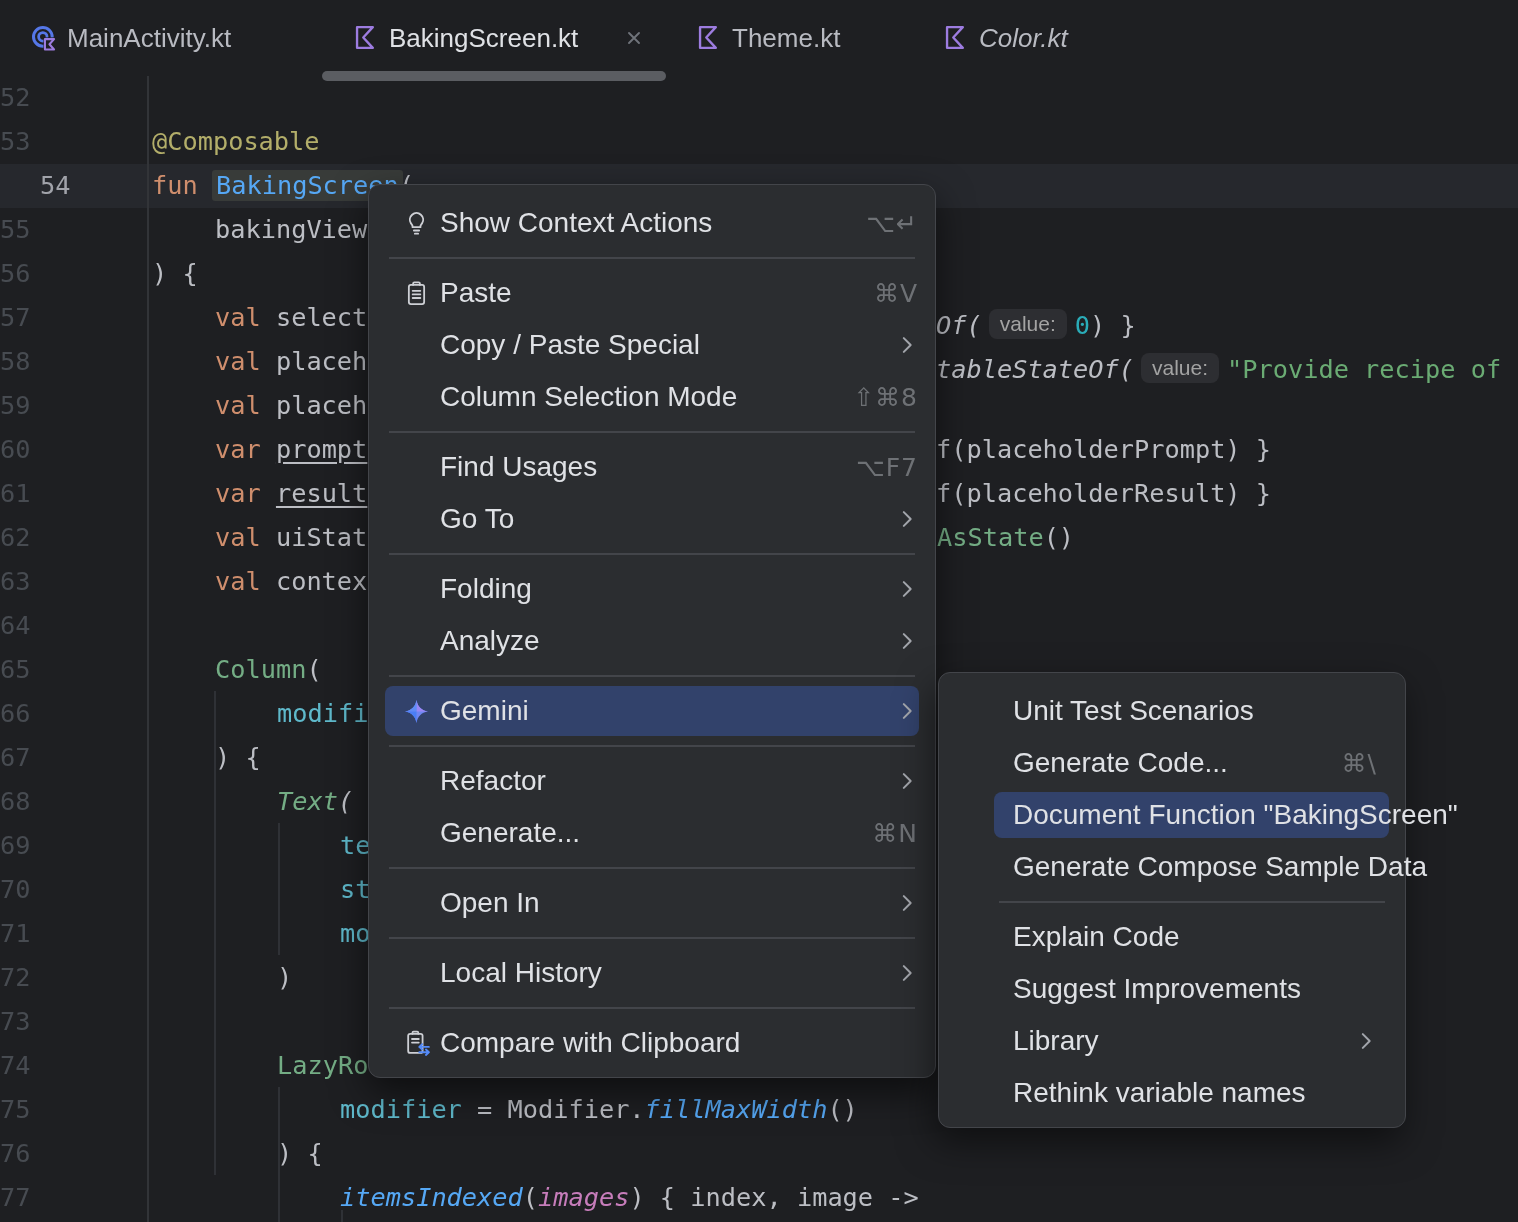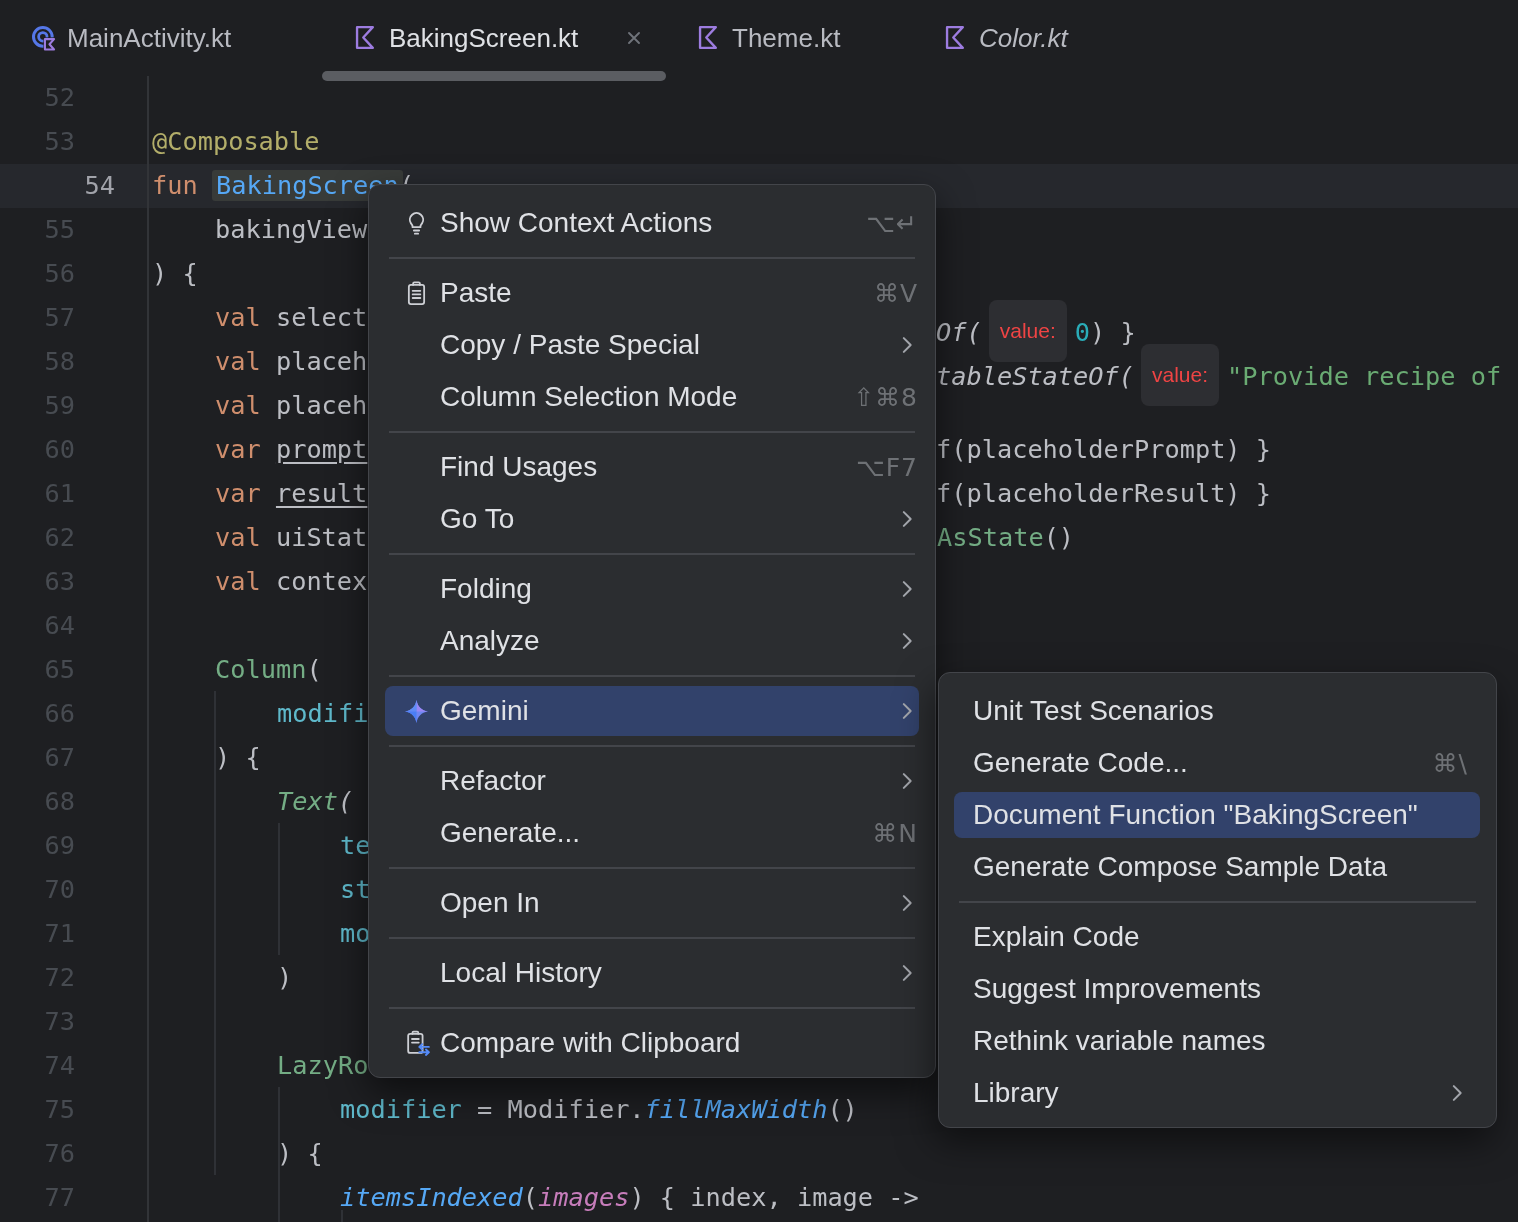--- a/index.html
+++ b/index.html
@@ -10,49 +10,49 @@
   .tab .ticon{width:28px;height:28px;margin-right:9px;flex:none;}
   .tab .tlabel{font-size:26px;color:#b8bac1;white-space:nowrap;}
   .tab.active .tlabel{color:#dfe1e5;}
   .tab.italic .tlabel{font-style:italic;}
   .tclose{width:24px;height:24px;margin-left:44px;flex:none;}
   #tab-underline{position:absolute;left:322px;top:71px;width:344px;height:10px;background:#5b5d62;border-radius:5px;}
   
   #editor{position:absolute;left:0;top:76px;width:1518px;height:1146px;}
   .row-hl{position:absolute;left:0;width:1518px;height:44px;background:#26282d;}
   #gutter-line{position:absolute;left:147px;top:0;width:2px;height:1146px;background:#323438;}
-  .ln{position:absolute;left:0;width:75px;text-align:right;font-family:"DejaVu Sans Mono",monospace;font-size:25.3px;line-height:44px;color:#474b51;}
+  .ln{position:absolute;left:0;width:75px;font-family:"DejaVu Sans Mono",monospace;font-size:25.3px;line-height:44px;color:#474b51;}
   .ln.active{color:#a1a3aa;padding-left:40px;}
   .cl{position:absolute;height:44px;line-height:44px;font-family:"DejaVu Sans Mono",monospace;font-size:25.3px;white-space:pre;}
   .guide{position:absolute;width:2px;background:#2f3136;}
   .kw{color:#cf8e6d}
   .tx{color:#bcbec4}
   .ann{color:#b3ae6a}
   .decl{color:#56a8f5;background:#383b39;padding:1px 4px;border-radius:3px;}
   .itx{color:#bcbec4;font-style:italic}
   .num{color:#2aacb8}
   .str{color:#6aab73}
   .comp{color:#74ad85}
   .named{color:#5fb9cb}
   .res{color:#c77dbb;font-style:italic;text-decoration:underline;text-underline-offset:5px;}
   .ires{color:#c77dbb;font-style:italic}
   .itfn{color:#56a8f5;font-style:italic}
   .un{color:#bcbec4;text-decoration:underline;text-underline-offset:4px;}
-  .badge{display:inline-block;background:#2d2e32;color:#ef4444;font-family:"Liberation Sans",sans-serif;font-size:21px;line-height:30px;height:30px;padding:16px 11px;border-radius:8px;margin:4px 8px 0 7px;vertical-align:3px;}
+  .badge{display:inline-block;background:#2d2e32;color:#a3a3a3;font-family:"Liberation Sans",sans-serif;font-size:21px;line-height:30px;height:30px;padding:0 11px;border-radius:8px;margin:13px 8px 0 7px;vertical-align:3px;}
   
   .menu{position:absolute;background:#2b2d30;border:1px solid #43454a;border-radius:12px;box-sizing:border-box;padding:12px 0 8px 0;box-shadow:0 14px 36px rgba(0,0,0,.55);}
   .mi{position:relative;height:52px;display:flex;align-items:center;padding:0 17px 0 34px;}
   .mi .mi-ic{width:27px;height:27px;margin-right:10px;flex:none;position:relative;z-index:1;}
   .mi .mi-label{font-size:28px;color:#dfe1e5;white-space:nowrap;z-index:1;}
   .mi .mi-sc{margin-left:auto;font-family:"DejaVu Sans",sans-serif;font-size:25px;color:#6e7175;z-index:1;letter-spacing:1px;}
   .mi .mi-arrow{margin-left:auto;width:22px;height:22px;flex:none;z-index:1;}
   .mi.selected::before{content:'';position:absolute;left:16px;right:16px;top:1px;bottom:1px;background:#32426b;border-radius:8px;}
   .msep{height:2px;background:#43454a;margin:8px 20px;}
   #ctxmenu{left:368px;top:184px;width:568px;z-index:10;}
-  #submenu{left:938px;top:672px;width:559px;z-index:11;box-shadow:-4px 14px 36px rgba(0,0,0,.5);}
+  #submenu{left:938px;top:672px;width:468px;z-index:11;box-shadow:-4px 14px 36px rgba(0,0,0,.5);padding-left:40px;}
   #submenu .mi{padding:0 28px 0 34px;}
   #submenu .mi.selected::before{left:15px;right:16px;top:3px;bottom:3px;}
 </style>
 </head>
 <body>
 
 <div id="app">
   <div id="tabbar">
       <div class="tab" style="left: 0px; width: 322px;">
         <span class="ticon"><svg viewBox="0 0 24 24" width="28" height="28">
@@ -287,22 +287,22 @@
         <span class="mi-label">Generate Compose Sample Data</span>
       </div>
       <div class="msep"></div>
       <div class="mi">
         <span class="mi-label">Explain Code</span>
       </div>
       <div class="mi">
         <span class="mi-label">Suggest Improvements</span>
       </div>
       <div class="mi">
+        <span class="mi-label">Library</span>
+        <span class="mi-arrow"><svg viewBox="0 0 24 24" width="22" height="22">
+            <path d="M8.5 4.5 L16 12 L8.5 19.5" fill="none" stroke="#a2a5ab" stroke-width="2.2" stroke-linecap="round" stroke-linejoin="round"></path>
+          </svg></span>
+      </div>
+      <div class="mi">
         <span class="mi-label">Rethink variable names</span>
-      </div>
-      <div class="mi">
-        <span class="mi-label">Library</span>
-        <span class="mi-arrow"><svg viewBox="0 0 24 24" width="22" height="22">
-            <path d="M8.5 4.5 L16 12 L8.5 19.5" fill="none" stroke="#a2a5ab" stroke-width="2.2" stroke-linecap="round" stroke-linejoin="round"></path>
-          </svg></span>
       </div>
     </div>
 </div>
 
 </body></html>

